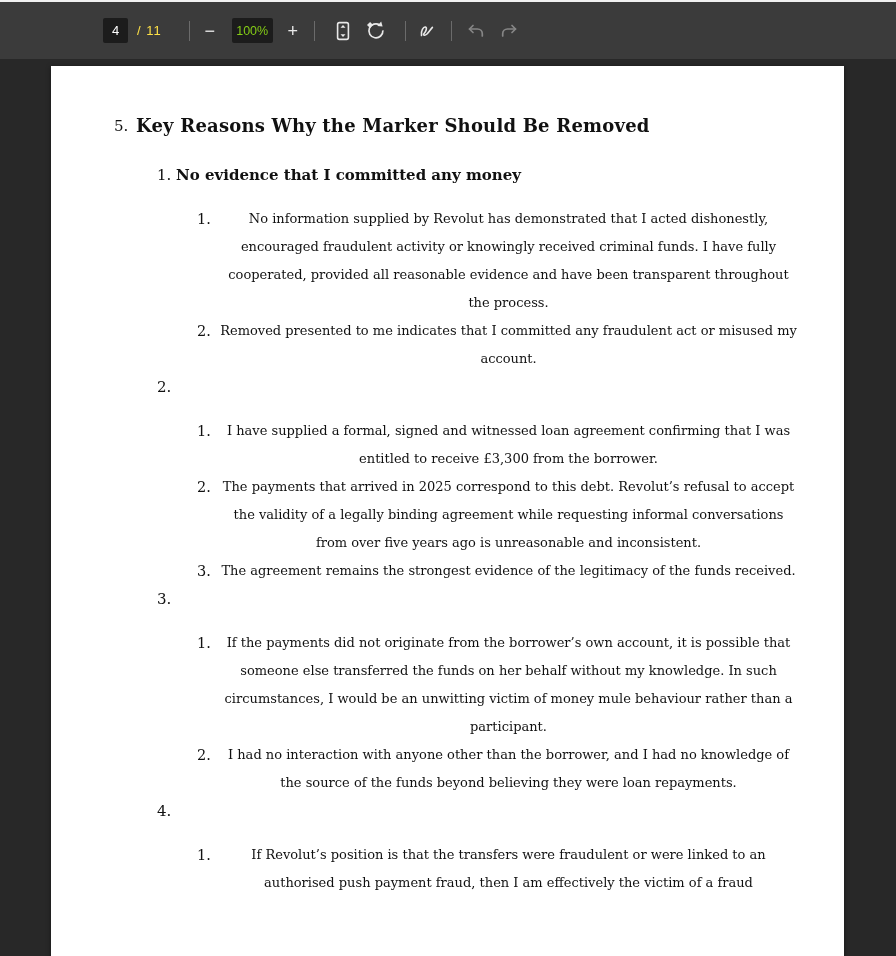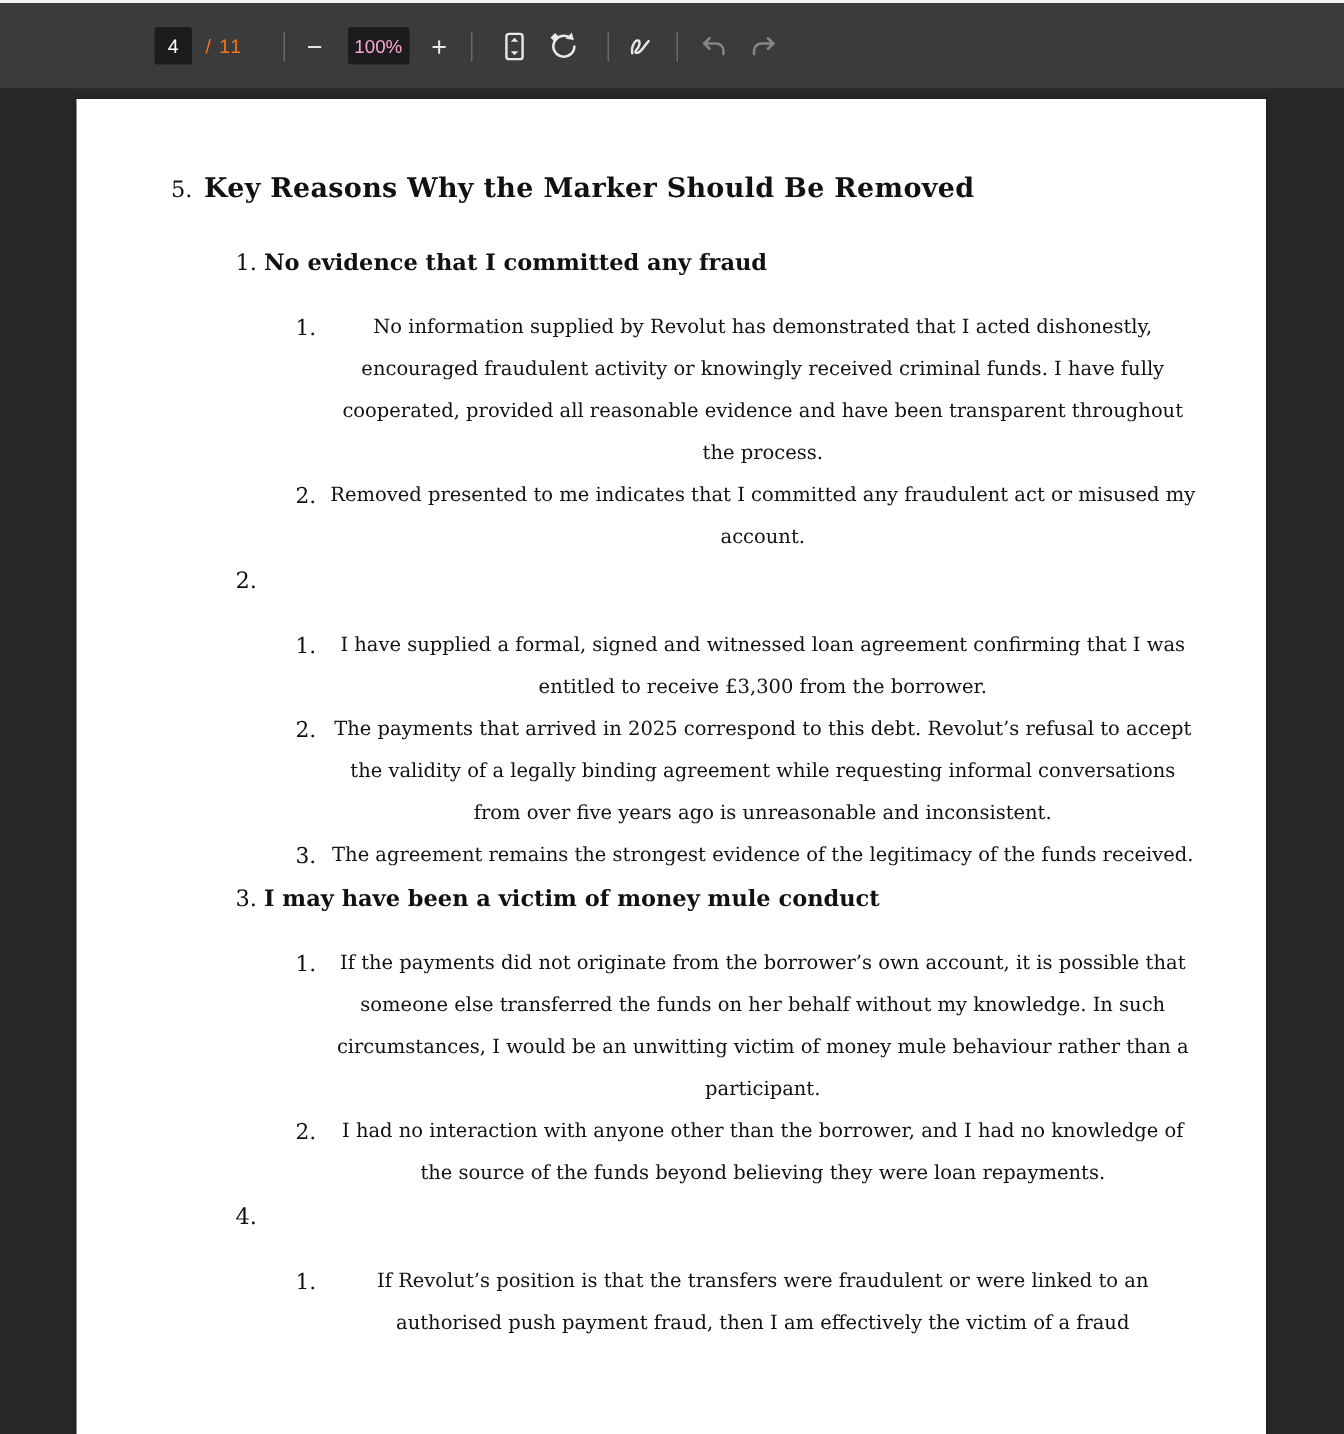--- a/index.html
+++ b/index.html
@@ -13,35 +13,35 @@
   
   .toolbar {
     position:absolute; top:2px; left:0; width:100%; height:57px;
     background:#3b3b3b; display:flex; align-items:center; padding-left:103px;
     color:#e8e8e8; font-size:13px;
   }
   .page-input {
     width:25px; height:25px; background:#1c1c1c; border:none; border-radius:2px;
     color:#fff; text-align:center; font-size:13px; font-family:"Liberation Sans", sans-serif;
   }
-  .page-count { margin-left:9px; color:#f97316; letter-spacing:1px; white-space:pre; }
+  .page-count { margin-left:9px; color:#fde047; letter-spacing:1px; white-space:pre; }
   .tb-divider { width:1px; height:20px; background:#6b6b6b; }
   .d1 { margin-left:27px; }
   .d2 { margin-left:9px; }
   .d3 { margin-left:17px; }
   .d4 { margin-left:12px; }
   .tb-btn {
     width:24px; height:24px; display:flex; align-items:center; justify-content:center;
     background:transparent; border:none; color:#e8e8e8; cursor:pointer; border-radius:50%;
   }
   .glyph-btn { font-size:18px; line-height:1; font-weight:400; }
   .zoom-out { margin-left:8px; }
   .zoom-box {
     margin-left:10px; width:41px; height:25px; background:#1c1c1c; border-radius:2px;
-    display:flex; align-items:center; justify-content:center; font-size:12.5px; color:#f9a8d4;
+    display:flex; align-items:center; justify-content:center; font-size:12.5px; color:#84cc16;
   }
   .zoom-in { margin-left:8px; }
   .fit-btn { margin-left:16px; }
   .rotate-btn { margin-left:9px; }
   .draw-btn { margin-left:9px; }
   .undo-btn { margin-left:12px; color:#868686; }
   .redo-btn { margin-left:9px; color:#868686; }
   .tb-btn svg { display:block; }
   
   .viewer { position:absolute; top:59px; left:0; width:100%; height:897px; background:#282828; }
@@ -136,21 +136,21 @@
 
       <div class="doc-heading-row">
         <span class="doc-heading-num">5.</span>
         <span class="doc-heading-text">Key Reasons Why the Marker Should Be Removed</span>
       </div>
 
       <div id="sections-root">
           <div>
             <div class="section-title-row">
               <span class="section-num">1.</span>
-              <span class="section-title">No evidence that I committed any fraud</span>
+              <span class="section-title">No evidence that I committed any money</span>
             </div>
             <div class="points">
               <div class="point-row">
                 <span class="point-num">1.</span>
                 <div class="point-text">No information supplied by Revolut has demonstrated that I acted dishonestly, encouraged fraudulent activity or knowingly received criminal funds. I have fully cooperated, provided all reasonable evidence and have been transparent throughout the process.</div>
               </div>
               <div class="point-row">
                 <span class="point-num">2.</span>
                 <div class="point-text">Removed presented to me indicates that I committed any fraudulent act or misused my account.</div>
               </div>
@@ -171,21 +171,20 @@
               </div>
               <div class="point-row">
                 <span class="point-num">3.</span>
                 <div class="point-text">The agreement remains the strongest evidence of the legitimacy of the funds received.</div>
               </div>
             </div>
           </div>
           <div>
             <div class="section-title-row">
               <span class="section-num">3.</span>
-              <span class="section-title">I may have been a victim of money mule conduct</span>
             </div>
             <div class="points">
               <div class="point-row">
                 <span class="point-num">1.</span>
                 <div class="point-text">If the payments did not originate from the borrower’s own account, it is possible that someone else transferred the funds on her behalf without my knowledge. In such circumstances, I would be an unwitting victim of money mule behaviour rather than a participant.</div>
               </div>
               <div class="point-row">
                 <span class="point-num">2.</span>
                 <div class="point-text">I had no interaction with anyone other than the borrower, and I had no knowledge of the source of the funds beyond believing they were loan repayments.</div>
               </div>

